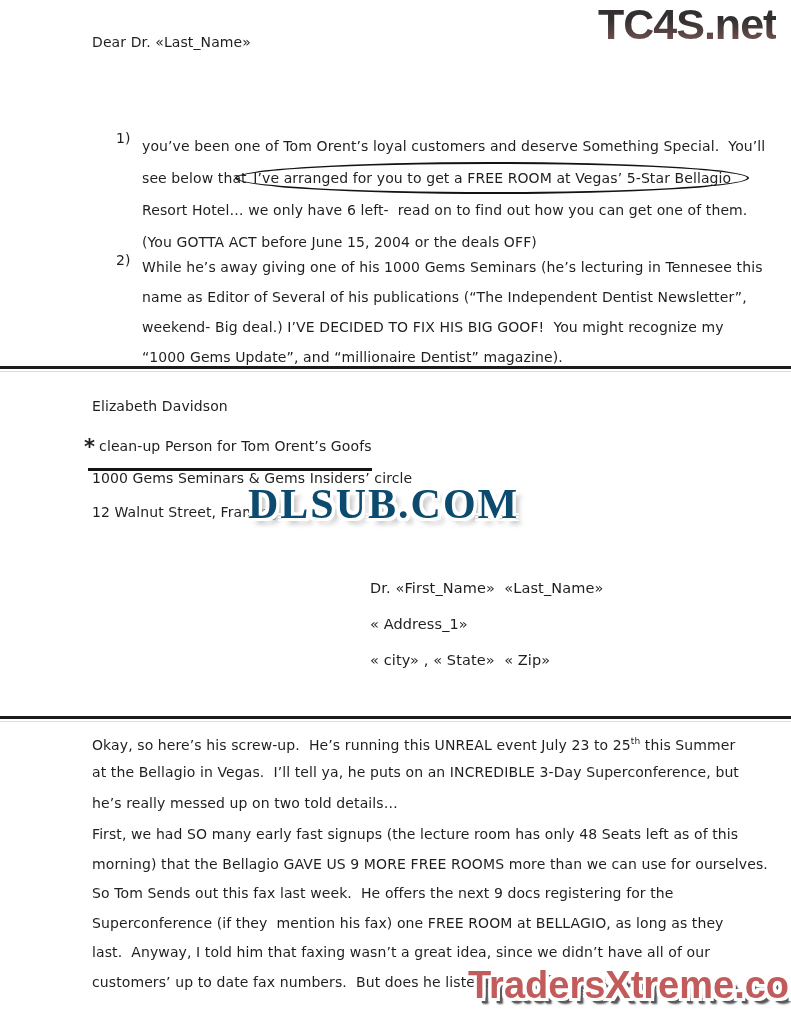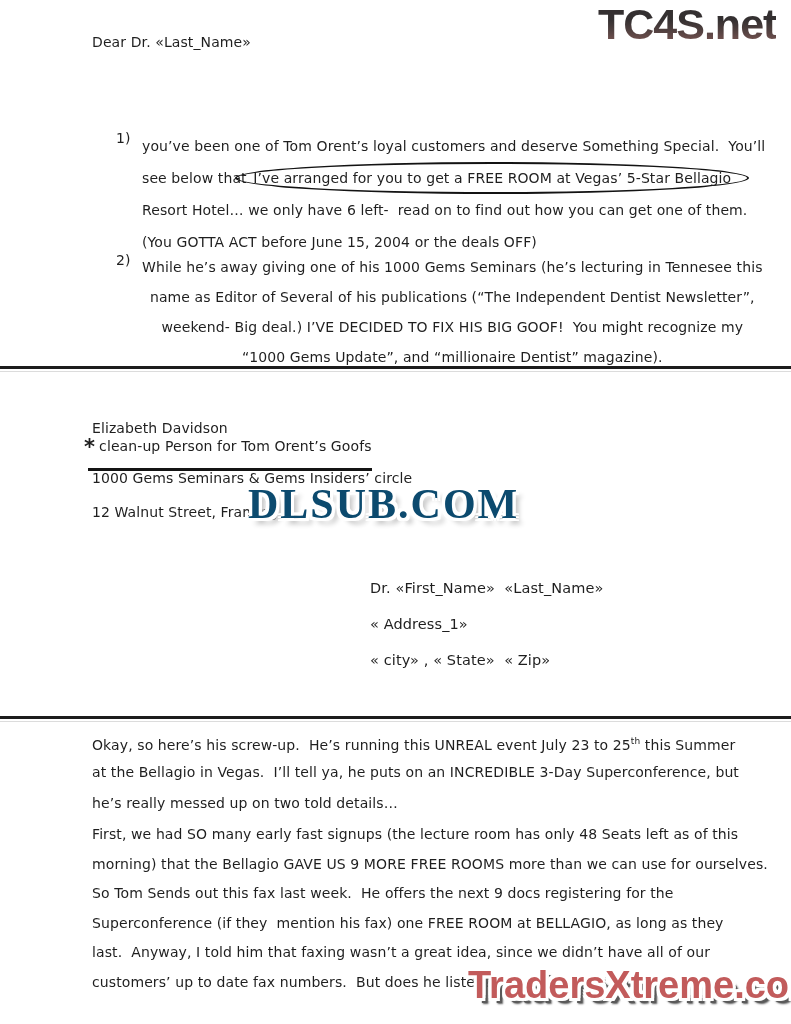--- a/index.html
+++ b/index.html
@@ -30,21 +30,21 @@
     margin: -3px -16px;
     line-height: 22px;
   }
   .num {
     position: absolute;
     left: -26px;
     top: 0;
   }
   .reason { position: absolute; left: 110px; }
   .reason .line { line-height: 32px; height: 32px; }
-  .reason2 .line { line-height: 30px; height: 30px; text-align: center; }
+  .reason2 .line { line-height: 30px; height: 30px; }
 
   .divider {
     position: absolute;
     left: 0;
     width: 791px;
     border-top: 3px solid #1c1c1c;
     border-bottom: 1px solid #dcdcdc;
     height: 2px;
   }
 
@@ -133,21 +133,21 @@
   <div class="reason reason2 hand" style="top:252px">
     <span class="num">2)</span>
     <div class="line">While he’s away giving one of his 1000 Gems Seminars (he’s lecturing in Tennesee this</div>
     <div class="line">name as Editor of Several of his publications (“The Independent Dentist Newsletter”,</div>
     <div class="line">weekend- Big deal.) I’VE DECIDED TO FIX HIS BIG GOOF!  You might recognize my</div>
     <div class="line">“1000 Gems Update”, and “millionaire Dentist” magazine).</div>
   </div>
 
   <div class="divider" style="top:366px"></div>
 
-  <div class="sig-line hand" style="top:420px">Elizabeth Davidson</div>
+  <div class="sig-line hand" style="top:398px">Elizabeth Davidson</div>
   <div class="sig-line hand" style="top:432px; left:56px"><span class="sig-title-wrap"><span class="asterisk">*</span><span>clean-up Person for Tom Orent’s Goofs</span></span></div>
   <div class="sig-line hand" style="top:470px">1000 Gems Seminars &amp; Gems Insiders’ circle</div>
   <div class="sig-line hand" style="top:504px">12 Walnut Street, Framing</div>
 
   <div class="wm-dlsub">DLSUB.COM</div>
 
   <div class="merge-block hand">
     <div class="line">Dr. «First_Name»  «Last_Name»</div>
     <div class="line">« Address_1»</div>
     <div class="line">« city» , « State»  « Zip»</div>

